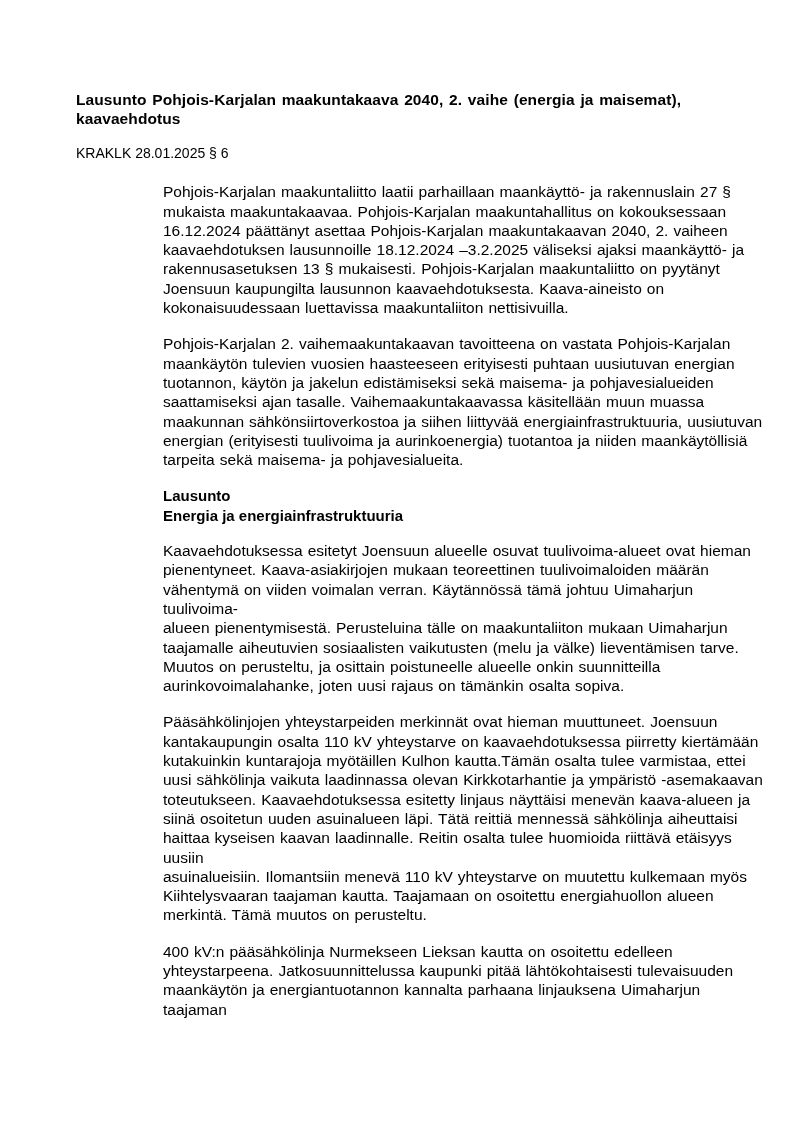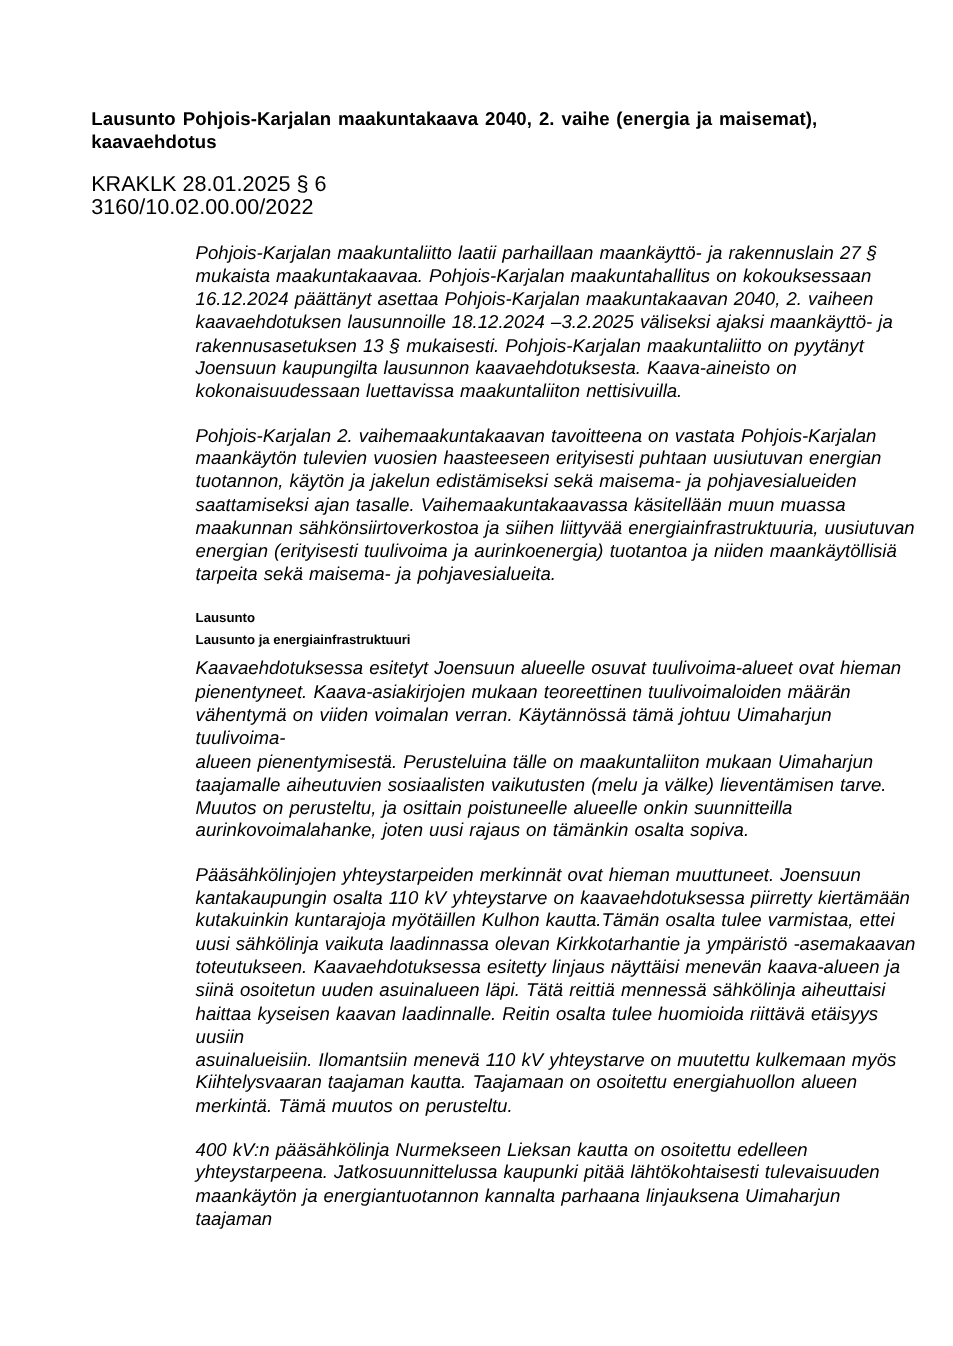--- a/index.html
+++ b/index.html
@@ -23,55 +23,53 @@
   }
   .doc-title {
     font-size: 15.5px;
     line-height: 19px;
     font-weight: 700;
     letter-spacing: 0.1px;
     word-spacing: 0.08em;
     margin: 0 0 16px 0;
   }
   .ref-block {
-    font-size: 18px;
+    font-size: 14px;
     line-height: 19.3px;
     margin: 0 0 19px 0;
   }
   .content {
     margin-left: 87px;
     width: 600px;
     font-size: 15.5px;
     line-height: 19.3px;
   }
   .para {
-    margin: 4px 0 17px 0;
+    margin: 16px 0 17px 0;
     white-space: pre-line;
     word-spacing: 0.05em;
-    font-style: italic;
   }
   .para.last { margin-bottom: 0; }
   .heading {
-    font-size: 11px;
+    font-size: 15px;
     line-height: 19.3px;
     font-weight: 700;
     margin: 0;
   }
   .heading.gap-above { margin-top: 17px; }
 </style>
 </head>
 <body>
 
 <div class="page">
 
   <h1 class="doc-title">Lausunto Pohjois-Karjalan maakuntakaava 2040, 2. vaihe (energia ja maisemat), kaavaehdotus</h1>
 
   <div class="ref-block">
     <div>KRAKLK 28.01.2025 § 6</div>
-    <div>3160/10.02.00.00/2022</div>
   </div>
 
   <div class="content">
 
     <p class="para">Pohjois-Karjalan maakuntaliitto laatii parhaillaan maankäyttö- ja rakennuslain 27 §
 mukaista maakuntakaavaa. Pohjois-Karjalan maakuntahallitus on kokouksessaan
 16.12.2024 päättänyt asettaa Pohjois-Karjalan maakuntakaavan 2040, 2. vaiheen
 kaavaehdotuksen lausunnoille 18.12.2024 –3.2.2025 väliseksi ajaksi maankäyttö- ja
 rakennusasetuksen 13 § mukaisesti. Pohjois-Karjalan maakuntaliitto on pyytänyt
 Joensuun kaupungilta lausunnon kaavaehdotuksesta. Kaava-aineisto on
@@ -82,21 +80,21 @@
 tuotannon, käytön ja jakelun edistämiseksi sekä maisema- ja pohjavesialueiden
 saattamiseksi ajan tasalle. Vaihemaakuntakaavassa käsitellään muun muassa
 maakunnan sähkönsiirtoverkostoa ja siihen liittyvää energiainfrastruktuuria, uusiutuvan
 energian (erityisesti tuulivoima ja aurinkoenergia) tuotantoa ja niiden maankäytöllisiä
 tarpeita sekä maisema- ja pohjavesialueita.</p>
 
     <h2 class="heading">Lausunto</h2>
 
 
 
-    <h2 class="heading">Lausunto ja energiainfrastruktuuri</h2>
+    <h2 class="heading">Energia ja energiainfrastruktuuria</h2>
 
     <p class="para">Kaavaehdotuksessa esitetyt Joensuun alueelle osuvat tuulivoima-alueet ovat hieman
 pienentyneet. Kaava-asiakirjojen mukaan teoreettinen tuulivoimaloiden määrän
 vähentymä on viiden voimalan verran. Käytännössä tämä johtuu Uimaharjun tuulivoima-
 alueen pienentymisestä. Perusteluina tälle on maakuntaliiton mukaan Uimaharjun
 taajamalle aiheutuvien sosiaalisten vaikutusten (melu ja välke) lieventämisen tarve.
 Muutos on perusteltu, ja osittain poistuneelle alueelle onkin suunnitteilla
 aurinkovoimalahanke, joten uusi rajaus on tämänkin osalta sopiva.</p>
 
     <p class="para">Pääsähkölinjojen yhteystarpeiden merkinnät ovat hieman muuttuneet. Joensuun

